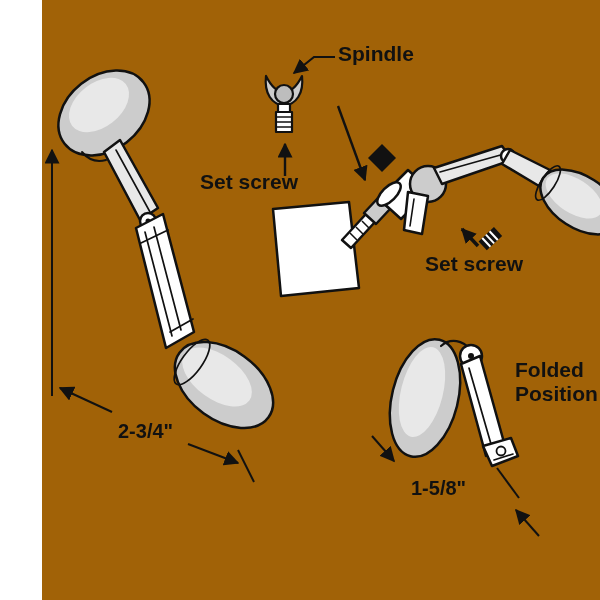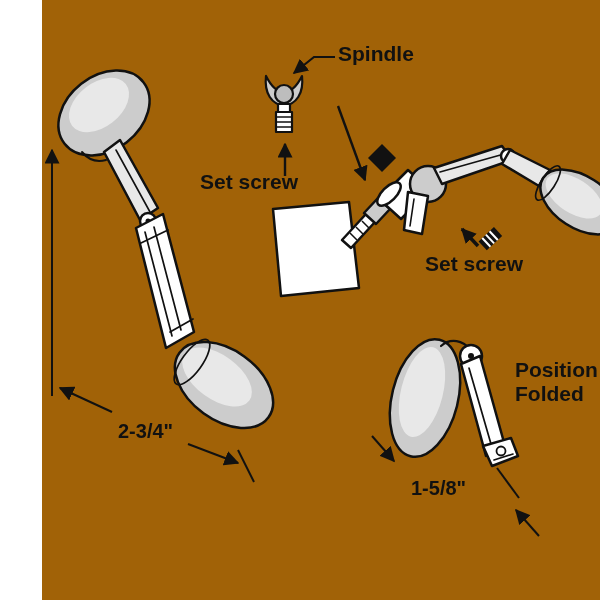--- a/index.html
+++ b/index.html
@@ -140,21 +140,21 @@
     </g>
   </svg>
 
   <div class="label" style="left:296px;top:42px;">Spindle</div>
 
   <div class="label" style="left:158px;top:170px;">Set screw</div>
 
   <div class="label" style="left:383px;top:252px;">Set screw</div>
 
   <div class="label" style="left:473px;top:358px;">
+    <div>Folded</div>
     <div>Position</div>
-    <div>Folded</div>
   </div>
 
   <div class="label dim" style="left:76px;top:419px;">2-3/4"</div>
 
   <div class="label dim" style="left:369px;top:476px;">1-5/8"</div>
 
 </div>
 
 </body></html>

